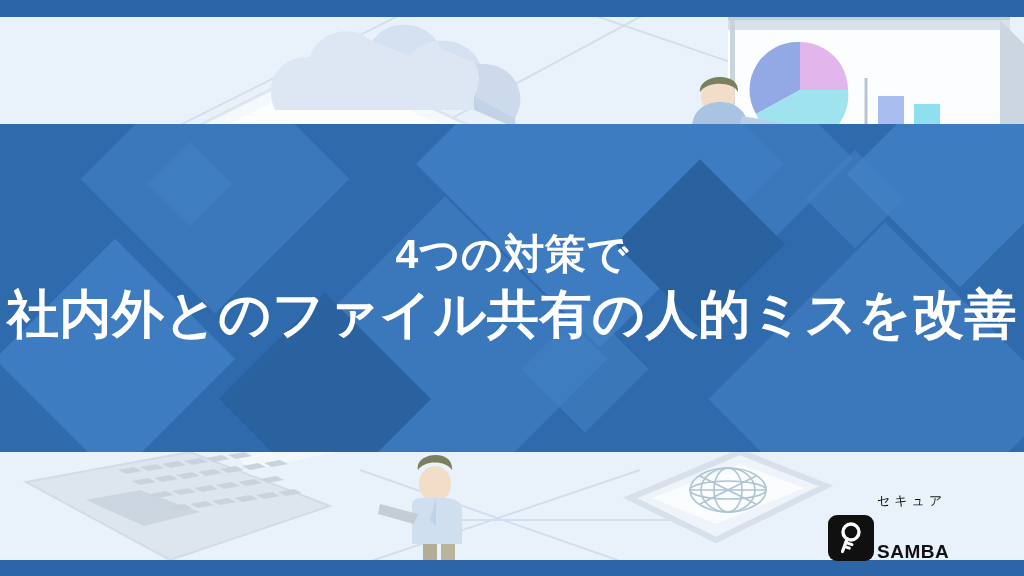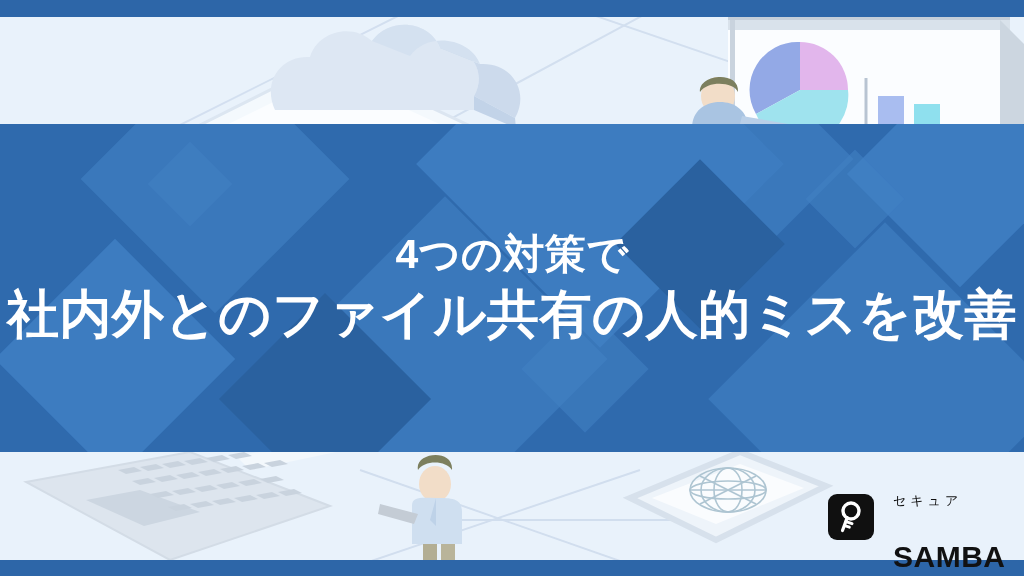--- a/index.html
+++ b/index.html
@@ -86,22 +86,22 @@
   }
   .title-line-1 { font-size: 41px; }
   .title-line-2 { font-size: 52px; }
 
   
   .logo {
     position: absolute;
     left: 828px; top: 494px;
     z-index: 45;
     display: flex;
-    align-items: flex-start;
-    gap: 19px;
+    align-items: flex-end;
+    gap: 3px;
   }
   .logo-mark {
     width: 46px; height: 46px;
     border-radius: 9px;
     background: #101010;
     display: flex;
     align-items: center;
     justify-content: center;
     flex: 0 0 auto;
   }
@@ -113,21 +113,21 @@
   }
   .logo-kana {
     color: #111111;
     font-size: 13px;
     letter-spacing: 4px;
     font-weight: normal;
     margin-bottom: 3px;
   }
   .logo-name {
     color: #111111;
-    font-size: 30px;
+    font-size: 19px;
     font-weight: bold;
     letter-spacing: 0.5px;
     margin-top: 32px;
   }
 </style>
 </head>
 <body>
 
 <div id="slide">
 

